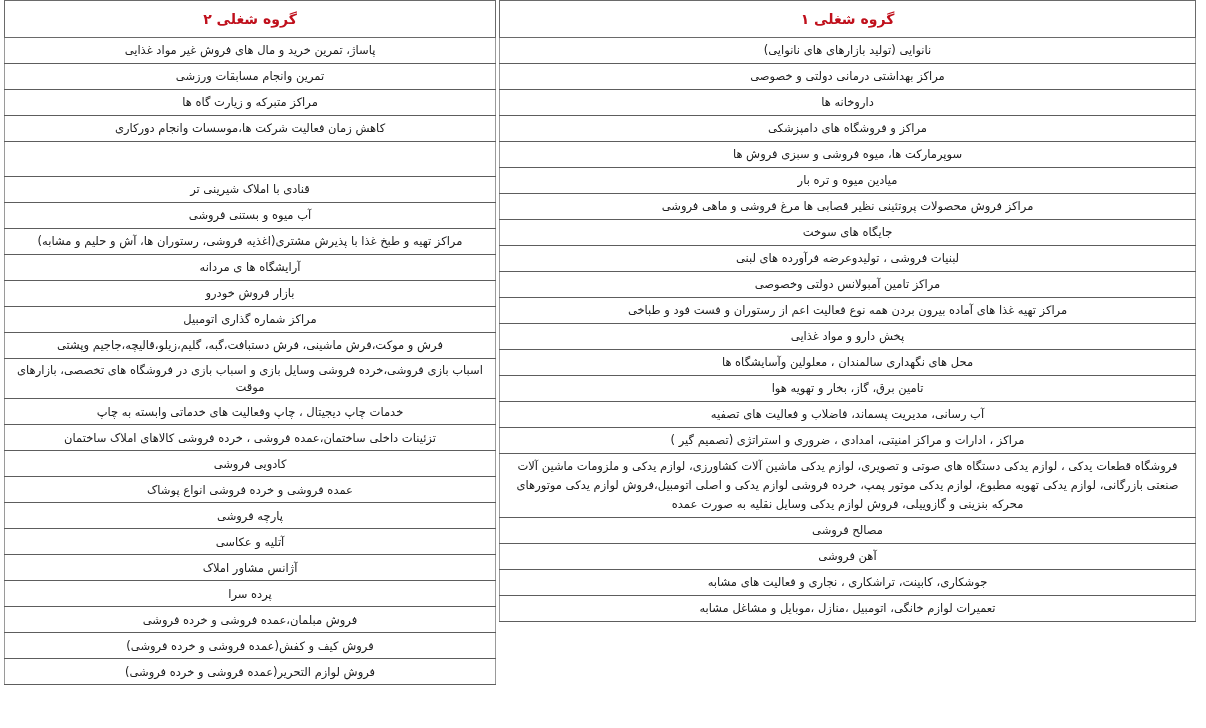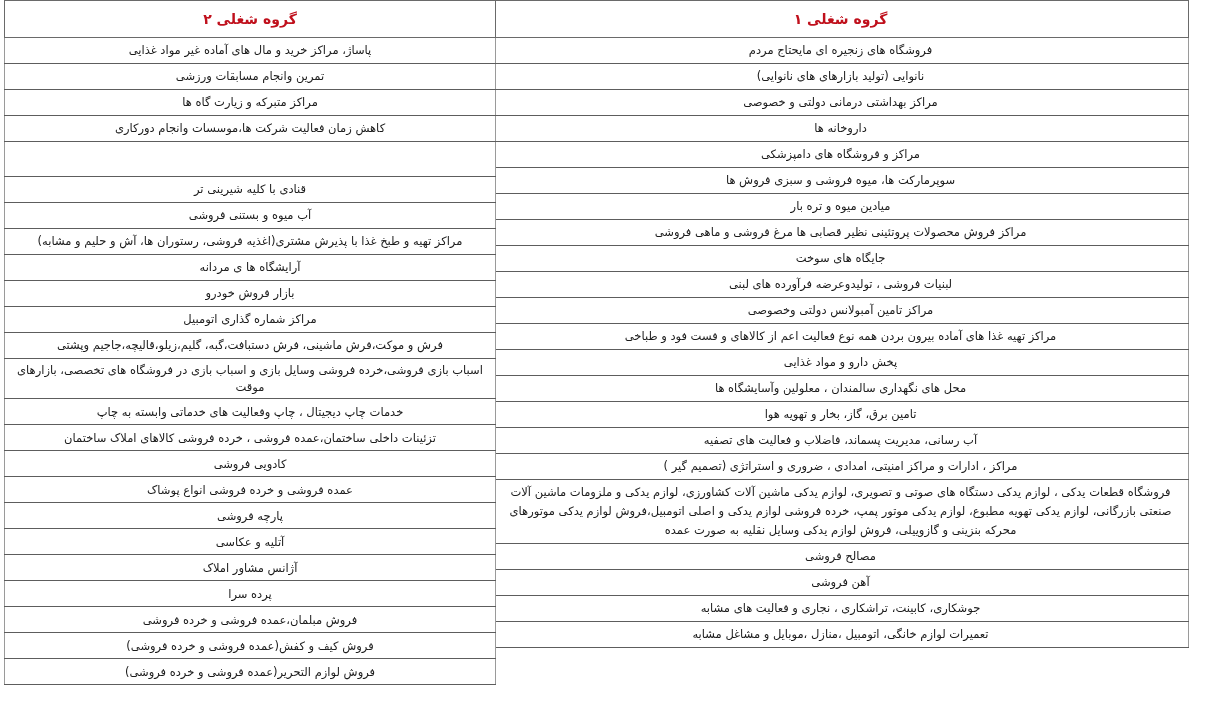--- a/index.html
+++ b/index.html
@@ -25,21 +25,21 @@
 
   
   .table-wrap {
     position: absolute;
     top: 0;
     box-sizing: border-box;
     background: #ffffff;
   }
 
   #table-group1 {
-    right: 17px;
+    right: 10px;
     width: 697px;
     border-radius: 6px;
   }
 
   #table-group2 {
     left: 4px;
     width: 492px;
   }
 
   table.jobtable {
@@ -98,25 +98,20 @@
   <div class="table-wrap" id="table-group1">
     <table class="jobtable">
       <thead>
         <tr>
           <th class="header-cell">گروه شغلی ۱</th>
         </tr>
       </thead>
       <tbody id="g1-body">
           <tr class="row-single">
             <td>
-              <span class="cell-text">فروشگاه های زنجیره ای مایحتاج مردم</span>
-            </td>
-          </tr>
-          <tr class="row-single">
-            <td>
               <span class="cell-text">نانوایی (تولید بازارهای های نانوایی)</span>
             </td>
           </tr>
           <tr class="row-single">
             <td>
               <span class="cell-text">مراکز بهداشتی درمانی دولتی و خصوصی</span>
             </td>
           </tr>
           <tr class="row-single">
             <td>
@@ -153,21 +148,21 @@
               <span class="cell-text">لبنیات فروشی ، تولیدوعرضه فرآورده های لبنی</span>
             </td>
           </tr>
           <tr class="row-single">
             <td>
               <span class="cell-text">مراکز تامین آمبولانس دولتی وخصوصی</span>
             </td>
           </tr>
           <tr class="row-single">
             <td>
-              <span class="cell-text">مراکز تهیه غذا های آماده بیرون بردن همه نوع فعالیت اعم از کالاهای و فست فود و طباخی</span>
+              <span class="cell-text">مراکز تهیه غذا های آماده بیرون بردن همه نوع فعالیت اعم از رستوران و فست فود و طباخی</span>
             </td>
           </tr>
           <tr class="row-single">
             <td>
               <span class="cell-text">پخش دارو و مواد غذایی</span>
             </td>
           </tr>
           <tr class="row-single">
             <td>
               <span class="cell-text">محل های نگهداری سالمندان ، معلولین وآسایشگاه ها</span>
@@ -220,21 +215,21 @@
   <div class="table-wrap" id="table-group2">
     <table class="jobtable">
       <thead>
         <tr>
           <th class="header-cell">گروه شغلی ۲</th>
         </tr>
       </thead>
       <tbody id="g2-body">
           <tr class="row-single">
             <td>
-              <span class="cell-text">پاساژ، مراکز خرید و مال های آماده غیر مواد غذایی</span>
+              <span class="cell-text">پاساژ، تمرین خرید و مال های فروش غیر مواد غذایی</span>
             </td>
           </tr>
           <tr class="row-single">
             <td>
               <span class="cell-text">تمرین وانجام مسابقات ورزشی</span>
             </td>
           </tr>
           <tr class="row-single">
             <td>
               <span class="cell-text">مراکز متبرکه و زیارت گاه ها</span>
@@ -245,21 +240,21 @@
               <span class="cell-text">کاهش زمان فعالیت شرکت ها،موسسات وانجام دورکاری</span>
             </td>
           </tr>
           <tr class="row-blank">
             <td>
               <span class="cell-text"></span>
             </td>
           </tr>
           <tr class="row-single">
             <td>
-              <span class="cell-text">قنادی با کلیه شیرینی تر</span>
+              <span class="cell-text">قنادی با املاک شیرینی تر</span>
             </td>
           </tr>
           <tr class="row-single">
             <td>
               <span class="cell-text">آب میوه و بستنی فروشی</span>
             </td>
           </tr>
           <tr class="row-single">
             <td>
               <span class="cell-text">مراکز تهیه و طبخ غذا با پذیرش مشتری(اغذیه فروشی، رستوران ها، آش و حلیم و مشابه)</span>

